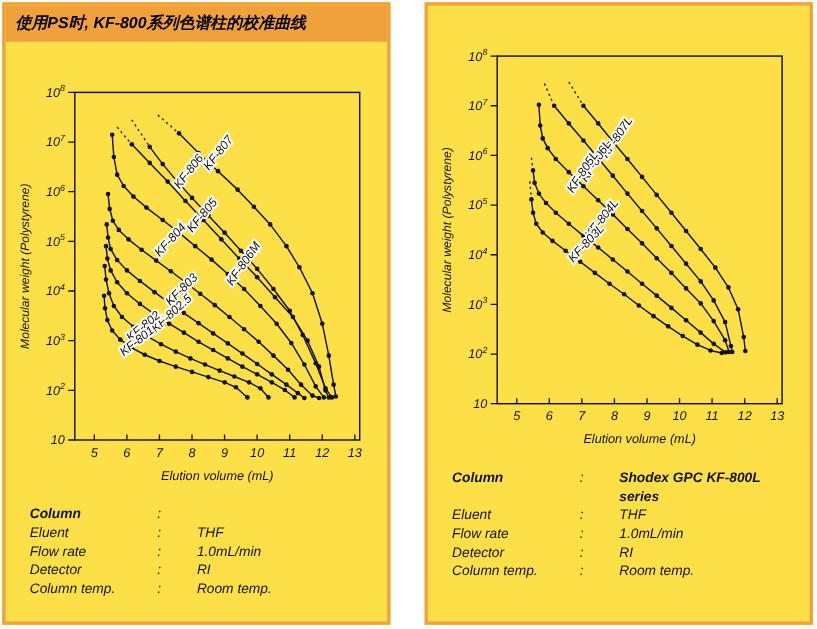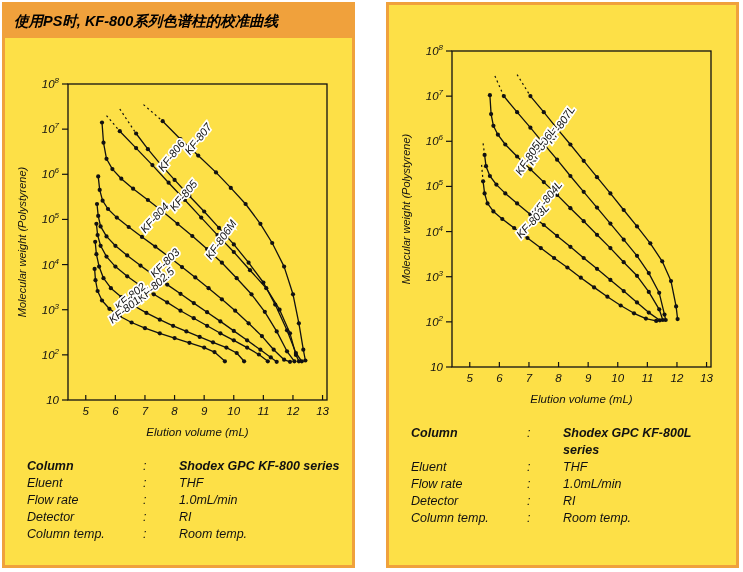--- a/index.html
+++ b/index.html
@@ -256,21 +256,20 @@
         <text transform="translate(162.5 223.6) rotate(-45)" text-anchor="middle" font-size="11" fill="#111111" stroke="#fff" stroke-width="3.5" paint-order="stroke">KF-803</text>
         <text transform="translate(153.3 245.5) rotate(-42)" text-anchor="middle" font-size="11" fill="#111111" stroke="#fff" stroke-width="3.5" paint-order="stroke">KF-802.5</text>
         <text transform="translate(127.5 257.3) rotate(-40)" text-anchor="middle" font-size="11" fill="#111111" stroke="#fff" stroke-width="3.5" paint-order="stroke">KF-802</text>
         <text transform="translate(121.6 270.9) rotate(-38)" text-anchor="middle" font-size="11" fill="#111111" stroke="#fff" stroke-width="3.5" paint-order="stroke">KF-801</text>
       </svg>
   </div>
   <div class="footer">
       <div class="frow">
         <span class="flabel bold">Column</span>
         <span class="fsep">:</span>
-        <span class="fval bold">Shodex GPC KF-800 series</span>
       </div>
       <div class="frow">
         <span class="flabel">Eluent</span>
         <span class="fsep">:</span>
         <span class="fval">THF</span>
       </div>
       <div class="frow">
         <span class="flabel">Flow rate</span>
         <span class="fsep">:</span>
         <span class="fval">1.0mL/min</span>

